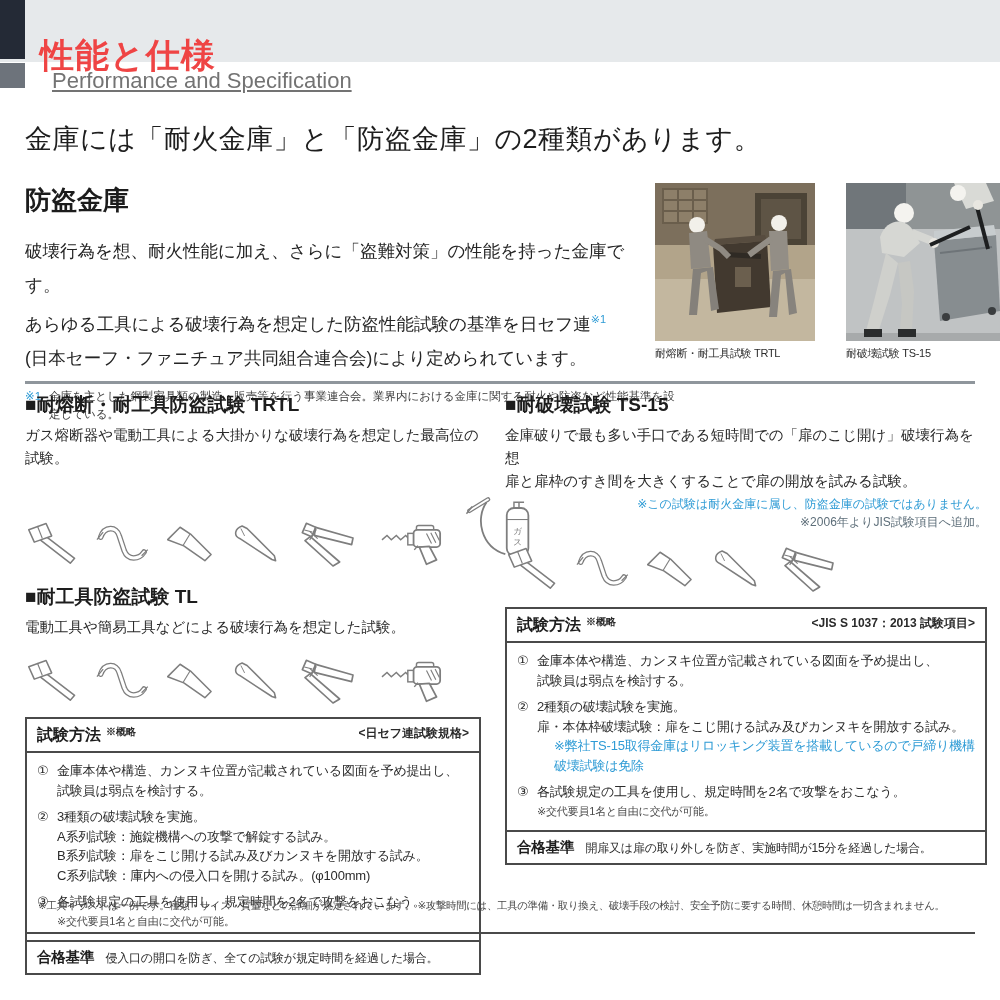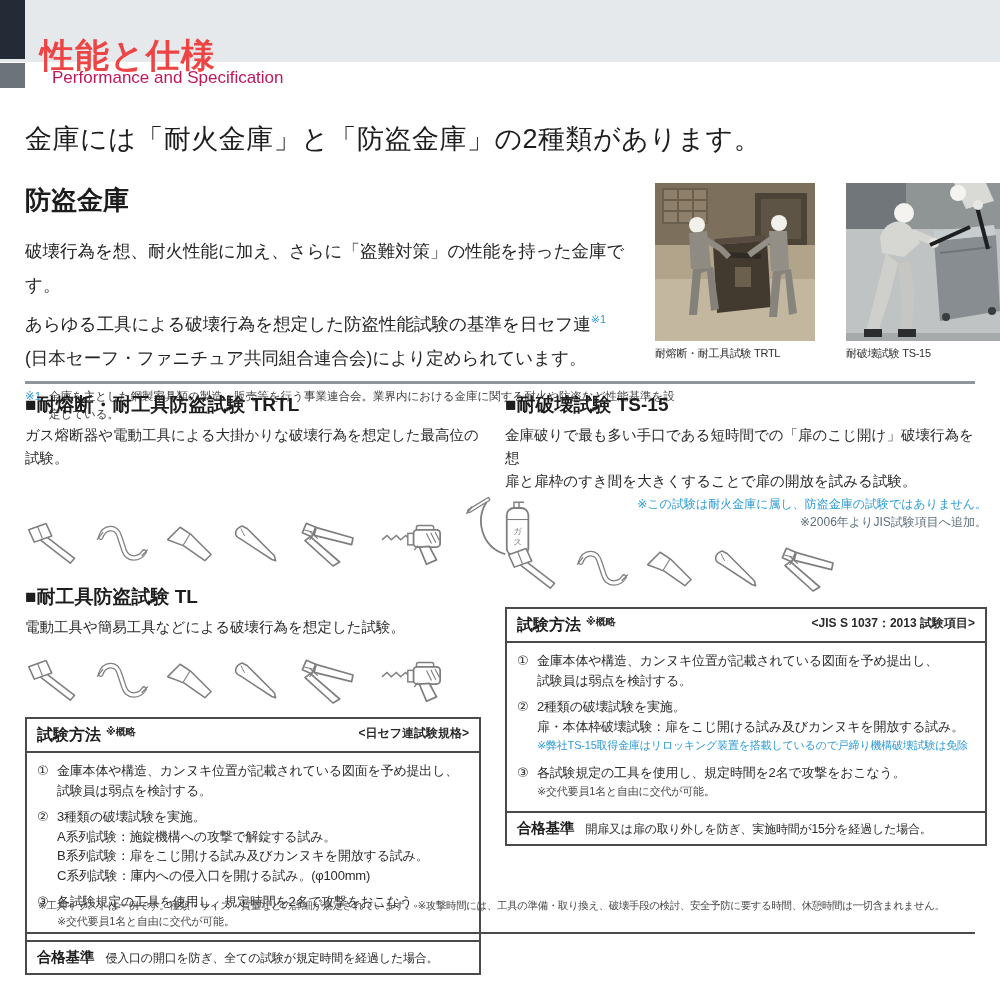--- a/index.html
+++ b/index.html
@@ -4,21 +4,21 @@
 <style>
   html,body{margin:0;padding:0;background:#fff;}
   .page{position:relative;width:1000px;height:1000px;background:#fff;overflow:hidden;
         font-family:"Liberation Sans","DejaVu Sans",sans-serif;color:#2b2b2b;}
 
   
   .header-band{position:absolute;left:0;top:0;width:1000px;height:62px;background:#e6e9eb;}
   .tab-dark{position:absolute;left:0;top:0;width:25px;height:59px;background:#242a36;}
   .tab-gray{position:absolute;left:0;top:63px;width:25px;height:25px;background:#6d737b;}
   .page-title{position:absolute;left:40px;top:10px;font-size:34px;font-weight:700;color:#ef4444;letter-spacing:1px;}
-  .page-subtitle{position:absolute;left:52px;top:68px;font-size:17px;color:#be185d;}
+  .page-subtitle{position:absolute;left:52px;top:68px;font-size:22px;color:#737373;text-decoration:underline;}
 
   .intro{position:absolute;left:25px;top:121px;font-size:27px;color:#1e1e1e;letter-spacing:.5px;}
 
   
   .anti{position:absolute;left:25px;top:183px;width:628px;}
   .anti-heading{margin:0 0 16px;font-size:26px;font-weight:700;color:#1c1c1c;}
   .anti-line{font-size:17.5px;line-height:34px;color:#252525;}
   sup.ref{color:#2e9bd5;font-size:11px;vertical-align:super;}
   .anti-footnote{margin-top:12px;display:flex;font-size:11.5px;line-height:18px;color:#3d3d3d;width:650px;}
   .fn-mark{color:#2e9bd5;flex:0 0 24px;}
@@ -45,28 +45,28 @@
   .notes-right{text-align:right;font-size:12px;line-height:18px;margin-top:2px;}
   .note-blue{color:#2e9bd5;}
   .note-gray{color:#5d6e79;}
 
   
   .tbox{border:2px solid #4a4a4a;background:#fff;}
   .col-left .tbox{margin-top:10px;}
   .col-right .tbox{margin-top:12px;}
   .tbox-head{display:flex;align-items:flex-start;padding:6px 10px 5px;border-bottom:2px solid #4a4a4a;}
   .tbox-title{font-size:16px;font-weight:700;color:#1d1d1d;}
-  .tbox-note{font-size:10px;font-weight:700;margin-left:5px;color:#2a2a2a;}
+  .tbox-note{font-size:10px;font-weight:700;margin-left:5px;color:#2a2a2a;font-family:Liberation Serif, serif;}
   .tbox-std{margin-left:auto;font-size:12px;font-weight:700;color:#2a2a2a;}
   .tbox-body{padding:8px 10px 2px;}
   .titem{display:flex;margin-bottom:7px;font-size:13px;line-height:19.5px;letter-spacing:-.2px;}
   .tnum{flex:0 0 20px;}
   .tlines{flex:1;}
   .tnote{font-size:11px;color:#4a4a4a;}
-  .tnote-blue{font-size:11px;color:#2e9bd5;}
+  .tnote-blue{font-size:13px;color:#2e9bd5;margin-left:17px;}
   .tbox-foot{border-top:2px solid #4a4a4a;padding:6px 10px;white-space:nowrap;letter-spacing:-.2px;}
   .pass-label{font-weight:700;font-size:14.5px;margin-right:7px;color:#1d1d1d;}
   .pass-text{font-size:12px;color:#2a2a2a;}
 
   .bottom-note{position:absolute;left:38px;top:899px;width:948px;font-size:10.5px;letter-spacing:-.4px;color:#474747;}
   .divider-bottom{position:absolute;left:25px;top:932px;width:950px;height:2px;background:#4a4a4a;}
 
   .symdefs{position:absolute;width:0;height:0;overflow:hidden;}
 </style>
 </head>

